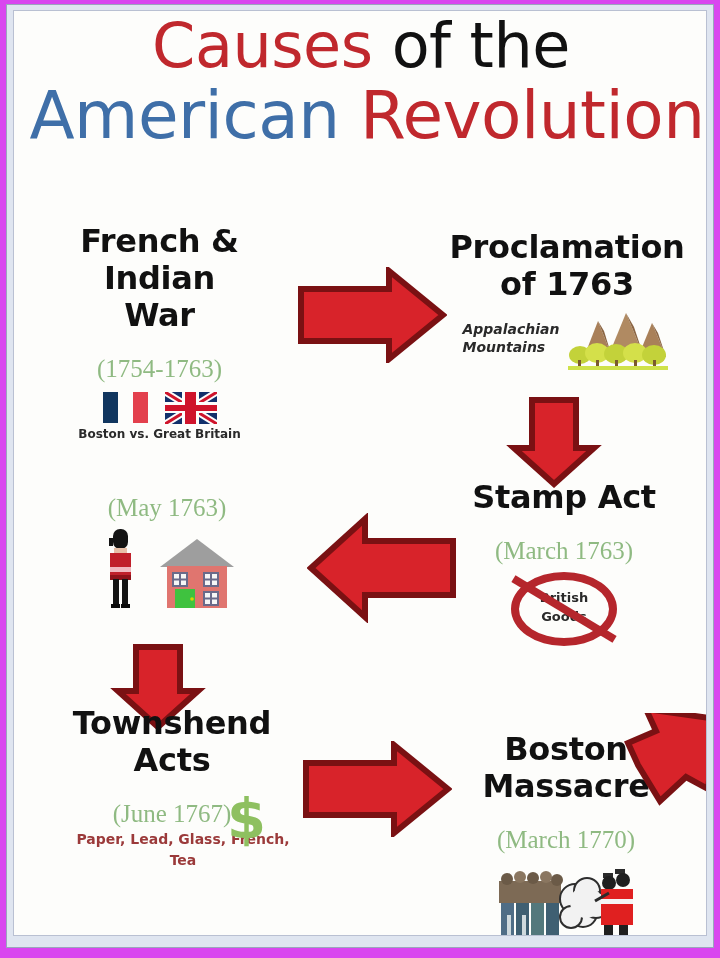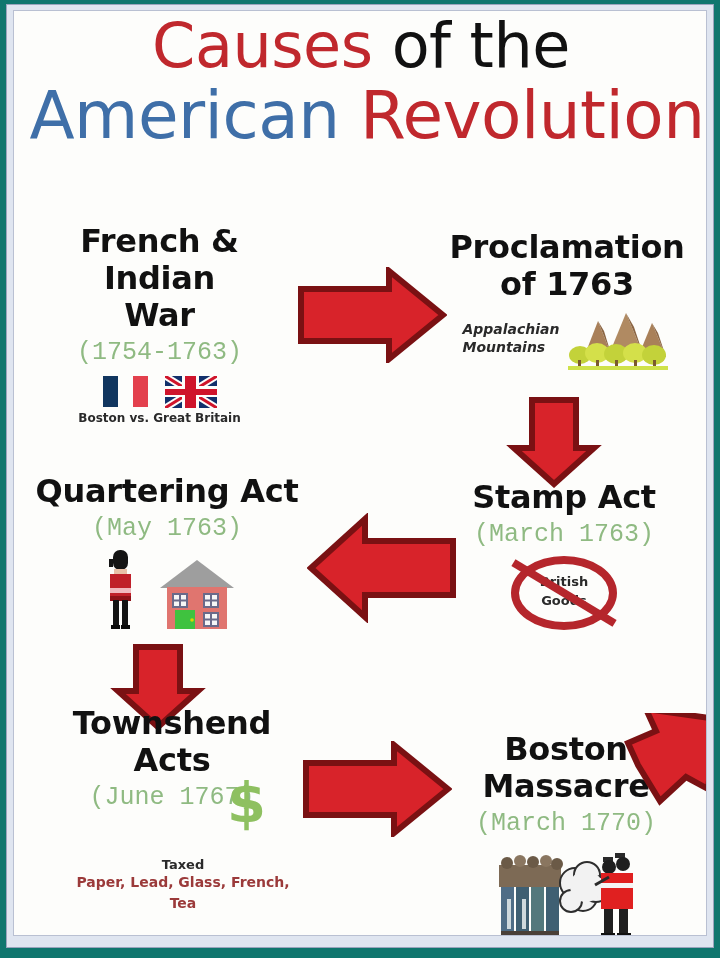--- a/index.html
+++ b/index.html
@@ -12,21 +12,21 @@
     height: 958px;
     font-family: "Liberation Sans", sans-serif;
     overflow: hidden;
   }
 
   
   #poster-frame {
     position: relative;
     width: 720px;
     height: 958px;
-    background: #0f766e;
+    background: #d946ef;
     box-sizing: border-box;
   }
   #poster-outer-border {
     position: absolute;
     left: 6px; top: 4px;
     width: 708px; height: 944px;
     border: 1px solid #9aa4bd;
     background: #dfe5f0;
     box-sizing: border-box;
   }
@@ -68,25 +68,25 @@
   .node-title {
     font-family: "DejaVu Sans", sans-serif;
     font-weight: bold;
     font-size: 32px;
     color: #111111;
     line-height: 1.16;
     letter-spacing: -0.3px;
     white-space: pre-line;
   }
   .node-date {
-    font-family: Liberation Mono, monospace;
+    font-family: Liberation Serif, serif;
     font-size: 25px;
     color: #8fba82;
     line-height: 1.2;
-    margin-top: 4px;
+    margin-top: 20px;
     white-space: nowrap;
   }
   .node-caption {
     font-family: "DejaVu Sans", sans-serif;
     font-weight: bold;
     font-size: 12px;
     color: #2a2a2a;
     line-height: 1.25;
   }
 
@@ -315,21 +315,20 @@
         <div id="no-goods-oval"></div>
         <div id="no-goods-slash"></div>
       </div>
     </div>
 
     <svg class="arrow" id="arrow-3" style="left:293px; top:502px;" width="150" height="110" viewBox="0 0 150 110">
       <polygon points="146,28 58,28 58,6 4,55 58,104 58,82 146,82" fill="#d8232a" stroke="#7a1113" stroke-width="6" stroke-linejoin="miter"></polygon>
     </svg>
 
     <div class="node" id="node-quartering">
-      <div class="node-title">Quartering Act</div>
       <div class="node-date">(May 1763)</div>
       <div id="quart-illus-row">
 
         <svg width="44" height="82" viewBox="0 0 44 82">
           <rect x="15" y="2" width="15" height="20" rx="7" fill="#141414"></rect>
           <rect x="11" y="11" width="4" height="8" fill="#141414"></rect>
           <rect x="16" y="21" width="13" height="6" fill="#e8c0a8"></rect>
           <rect x="12" y="26" width="21" height="23" fill="#c0202a"></rect>
           <rect x="12" y="40" width="21" height="5" fill="#f0b9bf"></rect>
           <rect x="12" y="48" width="21" height="5" fill="#8e1118"></rect>
@@ -361,21 +360,20 @@
       <polygon points="26,4 70,4 70,48 88,48 48,84 8,48 26,48" fill="#d8232a" stroke="#7a1113" stroke-width="6" stroke-linejoin="miter"></polygon>
     </svg>
 
     <div class="node" id="node-townshend">
       <div class="node-title">Townshend
 Acts</div>
       <div class="node-date">(June 1767)</div>
       <div id="townshend-dollar-wrap">
         <div id="dollar-sign">$</div>
       </div>
-      <div id="taxed-label">Taxed</div>
       <div id="taxed-items">Paper, Lead, Glass, French,
 Tea</div>
     </div>
 
     <svg class="arrow" id="arrow-5" style="left:288px; top:730px;" width="150" height="96" viewBox="0 0 150 96">
       <polygon points="4,22 92,22 92,4 146,48 92,92 92,74 4,74" fill="#d8232a" stroke="#7a1113" stroke-width="6" stroke-linejoin="miter"></polygon>
     </svg>
 
     <div class="node" id="node-boston">
       <div class="node-title">Boston

